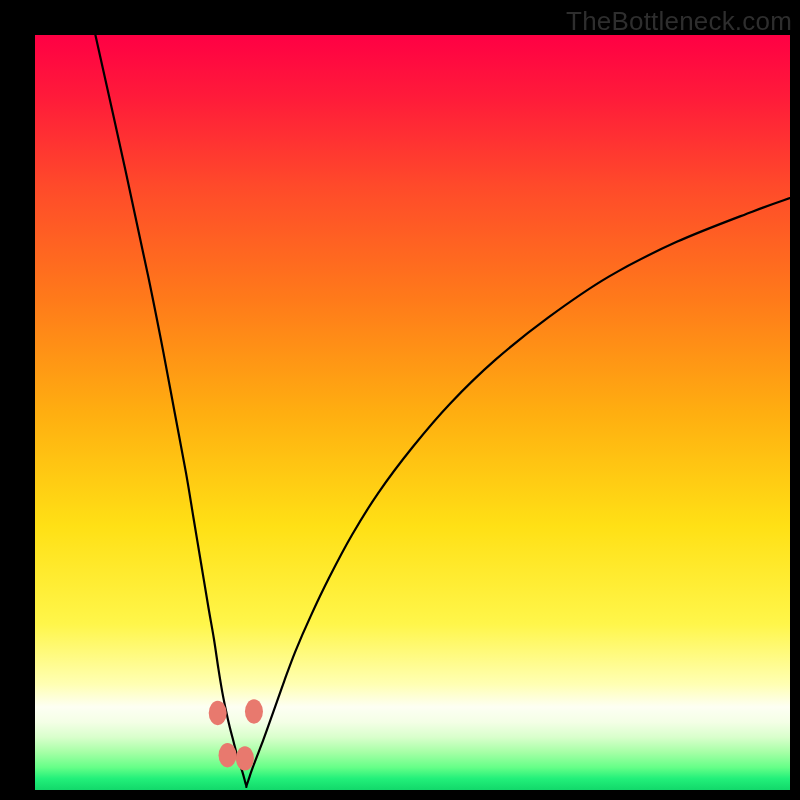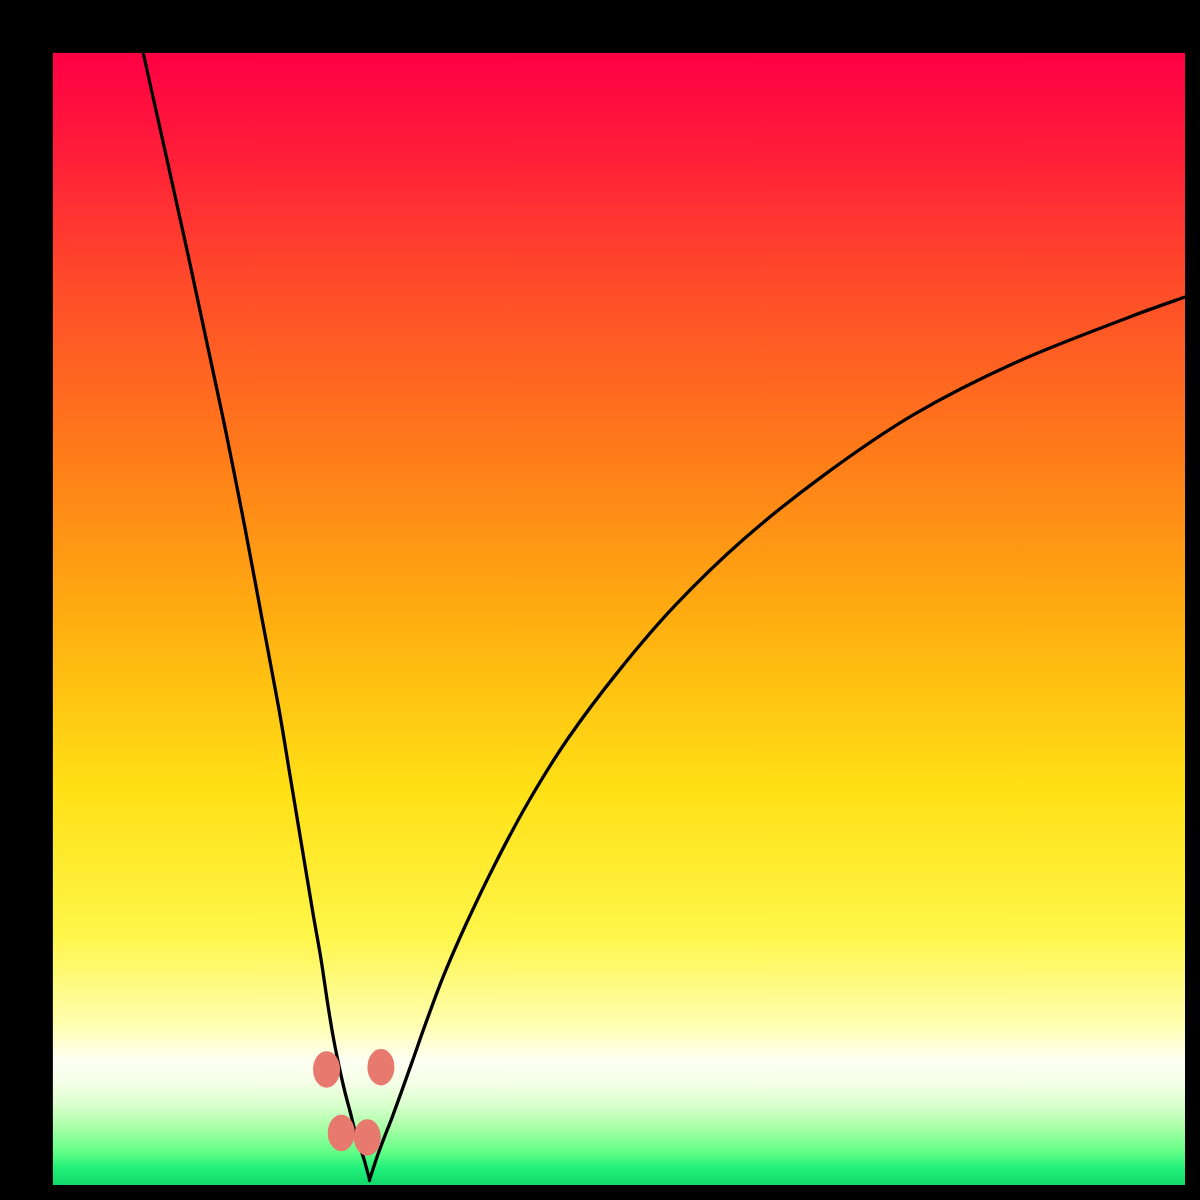--- a/index.html
+++ b/index.html
@@ -34,20 +34,21 @@
     letter-spacing: 0.2px;
     opacity: 0.9;
     user-select: none;
   }
   svg { display: block; }
 </style>
 </head>
 <body>
 
 <div class="frame">
+  <div class="watermark">TheBottleneck.com</div>
   <div class="plot-area">
     <svg id="chart-svg" width="755" height="755" viewBox="0 0 755 755" preserveAspectRatio="none">
       <defs>
         <linearGradient id="bgGrad" x1="0" y1="0" x2="0" y2="1">
             <stop offset="0%" stop-color="#ff0044"></stop>
             <stop offset="8%" stop-color="#ff1a3a"></stop>
             <stop offset="20%" stop-color="#ff4a2a"></stop>
             <stop offset="35%" stop-color="#ff7a1a"></stop>
             <stop offset="50%" stop-color="#ffae10"></stop>
             <stop offset="65%" stop-color="#ffe015"></stop>

